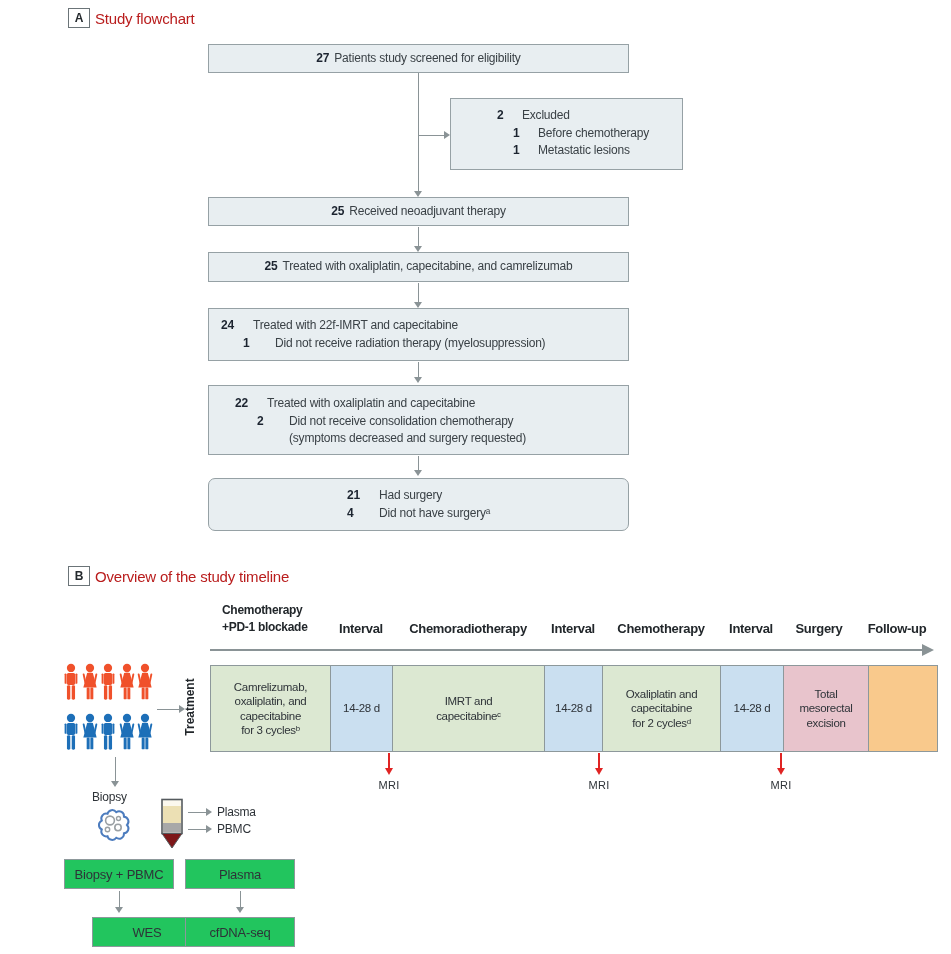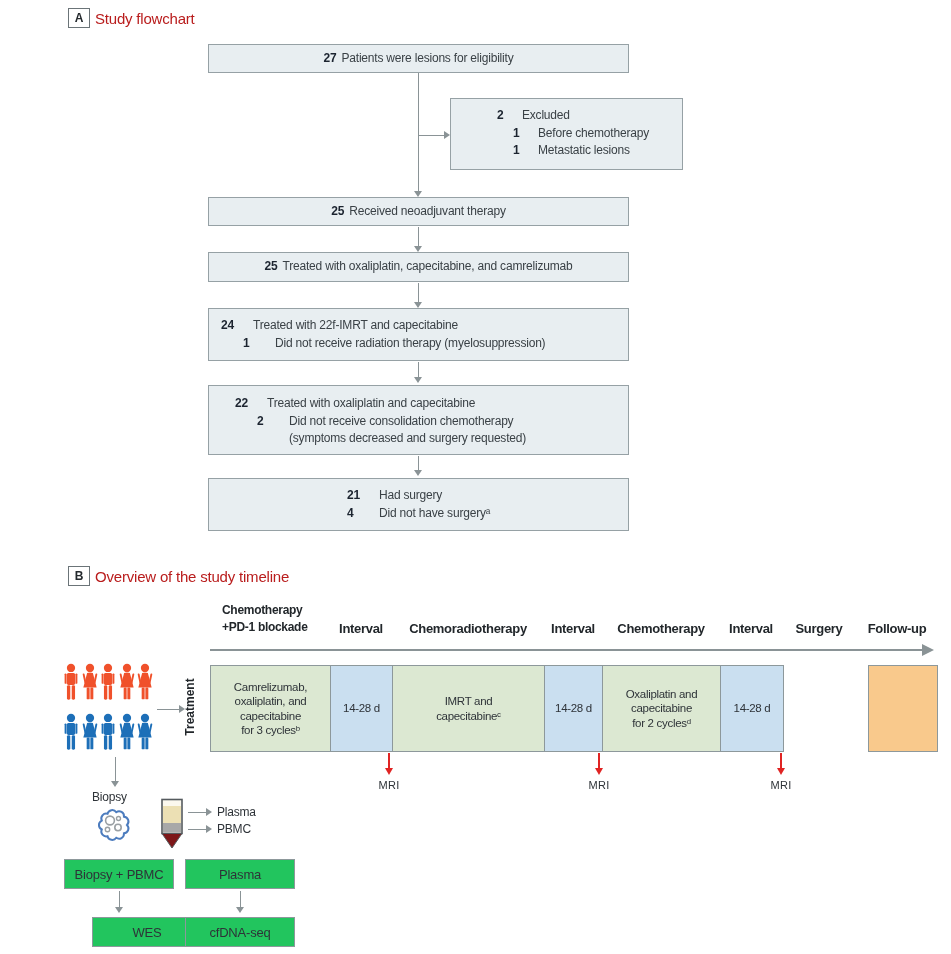--- a/index.html
+++ b/index.html
@@ -60,21 +60,21 @@
 <body>
 
 <div class="canvas">
 
   <div class="plabel" style="left:68px;top:8px;">A</div>
   <div class="ptitle" style="left:95px;top:10px;">Study flowchart</div>
 
   <div class="fbox" style="left:208px;top:44px;width:421px;height:29px;">
     <div class="cline">
       <span class="num">27</span>
-      <span>Patients were lesions for eligibility</span>
+      <span>Patients study screened for eligibility</span>
     </div>
   </div>
 
   <div class="fbox" style="left:450px;top:98px;width:233px;height:72px;padding-top:8px;">
     <div class="fline" style="margin-left:46px;">
       <span class="num" style="width:20px;padding-right:5px;">2</span>
       <span>Excluded</span>
     </div>
     <div class="fline" style="margin-left:62px;">
       <span class="num" style="width:20px;padding-right:5px;">1</span>
@@ -119,21 +119,21 @@
     <div class="fline" style="margin-left:48px;">
       <span class="num" style="width:26px;">2</span>
       <span>Did not receive consolidation chemotherapy</span>
     </div>
     <div class="fline" style="margin-left:48px;">
       <span class="num" style="width:26px;"></span>
       <span>(symptoms decreased and surgery requested)</span>
     </div>
   </div>
 
-  <div class="fbox" style="left:208px;top:478px;width:421px;height:53px;">
+  <div class="fbox" style="left:208px;top:478px;width:421px;height:53px;border-radius:7px;">
     <div class="vcenter">
       <div>
         <div class="fline">
           <span class="num" style="width:26px;">21</span>
           <span>Had surgery</span>
         </div>
         <div class="fline">
           <span class="num" style="width:26px;">4</span>
           <span>Did not have surgeryᵃ</span>
         </div>
@@ -181,20 +181,23 @@
 capecitabine
 for 3 cyclesᵇ</div>
   <div class="seg seg-blue" style="left:330px;width:63px;">14-28 d</div>
   <div class="seg seg-green" style="left:392px;width:153px;">IMRT and
 capecitabineᶜ</div>
   <div class="seg seg-blue" style="left:544px;width:59px;">14-28 d</div>
   <div class="seg seg-green" style="left:602px;width:119px;">Oxaliplatin and
 capecitabine
 for 2 cyclesᵈ</div>
   <div class="seg seg-blue" style="left:720px;width:64px;">14-28 d</div>
+  <div class="seg seg-pink" style="left:783px;width:86px;">Total
+mesorectal
+excision</div>
   <div class="seg seg-orange" style="left:868px;width:70px;"></div>
 
   <div class="ln red" style="left:388px;top:753px;width:1.5px;height:16px;"></div>
   <div class="ah ah-d redh" style="left:384.5px;top:768px;"></div>
   <div class="mri" style="left:389px;">MRI</div>
 
   <div class="ln red" style="left:598px;top:753px;width:1.5px;height:16px;"></div>
   <div class="ah ah-d redh" style="left:594.5px;top:768px;"></div>
   <div class="mri" style="left:599px;">MRI</div>
 

